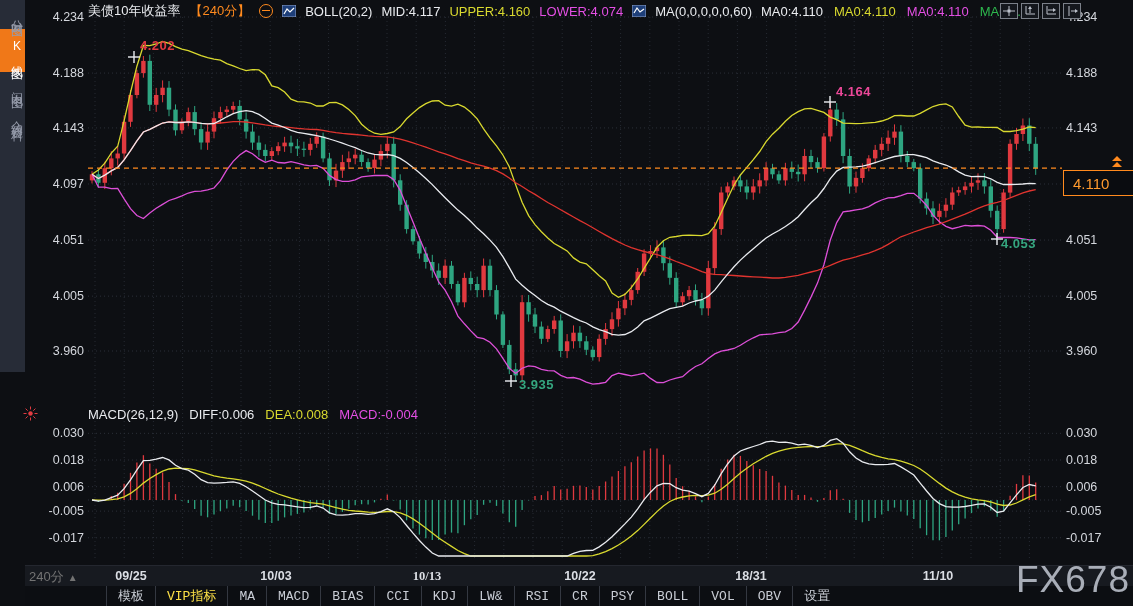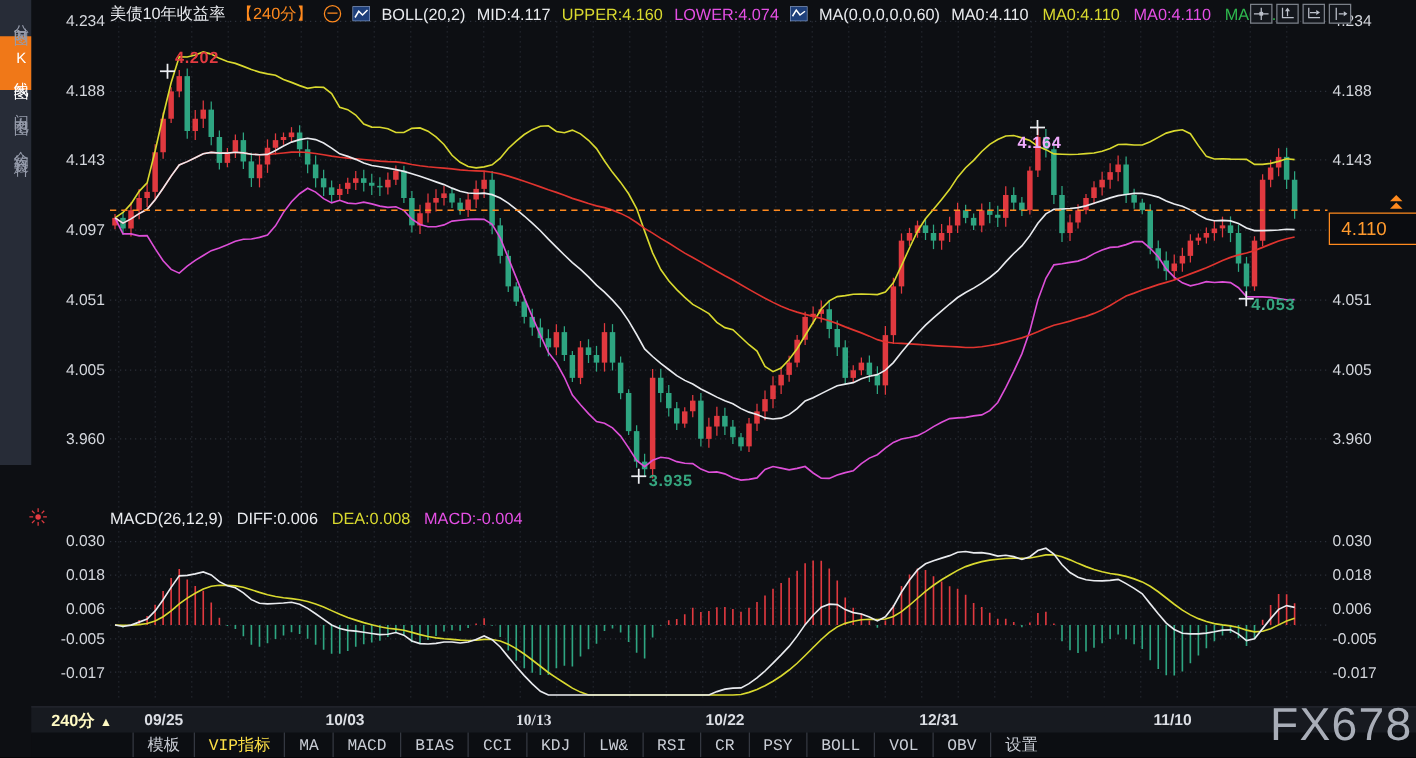--- a/index.html
+++ b/index.html
@@ -32,21 +32,21 @@
   .macd-header{position:absolute;left:88px;top:407px;display:flex;gap:11px;font-size:13px;z-index:5;text-align:right;}
   .sunic{position:absolute;left:23px;top:406px;z-index:5;}
   
   .price-tag{position:absolute;left:1063px;top:170px;width:64px;height:24px;border:1px solid #ff8a1e;
        background:#0a0c10;color:#ff9a2e;font-size:15px;display:flex;align-items:center;padding-left:9px;z-index:7;}
   .price-marker{position:absolute;left:1112px;top:156px;z-index:8;line-height:6px;text-align:center;}
   .price-marker .tri{width:0;height:0;border-left:5px solid transparent;border-right:5px solid transparent;
        border-bottom:5px solid #ff8a1e;margin-bottom:1px;}
   
   .date-row{position:absolute;left:25px;right:0;top:565px;height:21px;background:#171a20;border-top:1px solid #24272f;z-index:4;}
-  .period-lbl{position:absolute;left:16px;top:2px;color:#fef9c3;font-weight:bold;font-size:13px;cursor:pointer;}
+  .period-lbl{position:absolute;left:4px;top:2px;color:#737373;font-weight:normal;font-size:13px;cursor:pointer;}
   .period-lbl .arr{font-size:10px;margin-left:4px;}
   .tick{position:absolute;top:3px;transform:translateX(-50%);font-weight:bold;font-size:12.5px;color:#dbdee4;}
   .toolbar{position:absolute;left:25px;right:0;top:586px;height:20px;background:#0c0e12;display:flex;align-items:stretch;
        font-family:"Liberation Mono","DejaVu Sans Mono","Liberation Sans",monospace;font-size:13px;z-index:4;}
   .toolbar .pad{width:33px;}
   .tab{display:flex;align-items:center;padding:0 11px;color:#c9cdd5;cursor:pointer;}
   .tab + .tab{border-left:1px solid #343841;}
   .tab.active{background:#f07818;color:#fff;margin-top:35px;}
   .tab.vip{color:#fde047;}
   .watermark{position:absolute;right:3px;bottom:5px;font-size:37px;color:#a9aeb8;letter-spacing:1px;z-index:9;
@@ -651,21 +651,21 @@
       <div class="ylab right" style="top: 433.34px;">0.030</div>
       <div class="ylab left" style="top: 460.004px;">0.018</div>
       <div class="ylab right" style="top: 460.004px;">0.018</div>
       <div class="ylab left" style="top: 486.668px;">0.006</div>
       <div class="ylab right" style="top: 486.668px;">0.006</div>
       <div class="ylab left" style="top: 511.11px;">-0.005</div>
       <div class="ylab right" style="top: 511.11px;">-0.005</div>
       <div class="ylab left" style="top: 537.774px;">-0.017</div>
       <div class="ylab right" style="top: 537.774px;">-0.017</div>
       <div class="ann" style="left: 140px; top: 38px; color: rgb(226, 59, 65);">4.202</div>
-      <div class="ann" style="left: 814px; top: 84px; color: #f0abfc; margin-top: 22px;">4.164</div>
+      <div class="ann" style="left: 836px; top: 84px; color: #ec4899;">4.164</div>
       <div class="ann" style="left: 519px; top: 377px; color: rgb(53, 166, 127);">3.935</div>
       <div class="ann" style="left: 1001px; top: 236px; color: rgb(53, 166, 127);">4.053</div>
     </div>
 
   <span class="sunic">
     <svg width="15" height="15">
       <circle cx="7.5" cy="7.5" r="2.2" fill="#e23b41"></circle>
       <g stroke="#e23b41" stroke-width="1">
         <line x1="7.5" y1="0.5" x2="7.5" y2="3.5"></line>
           <line x1="7.5" y1="11.5" x2="7.5" y2="14.5"></line>
@@ -694,21 +694,21 @@
   </div>
 
   <div class="date-row" id="dateRow">
     <span class="period-lbl">
       <span>240分</span><span class="arr">▲</span>
     </span>
   <span class="tick" style="left: 106px;">09/25</span>
       <span class="tick" style="left: 251px;">10/03</span>
       <span class="tick" style="left: 402px; font-family: Liberation Serif, serif;">10/13</span>
       <span class="tick" style="left: 555px;">10/22</span>
-      <span class="tick" style="left: 726px;">12/31</span>
+      <span class="tick" style="left: 726px;">18/31</span>
       <span class="tick" style="left: 913px;">11/10</span>
     </div>
 
   <div class="toolbar" id="toolbar">
       <span class="pad"></span>
       <span class="tab active">指标</span>
       <span class="tab">模板</span>
       <span class="tab vip">VIP指标</span>
       <span class="tab">MA</span>
       <span class="tab">MACD</span>

